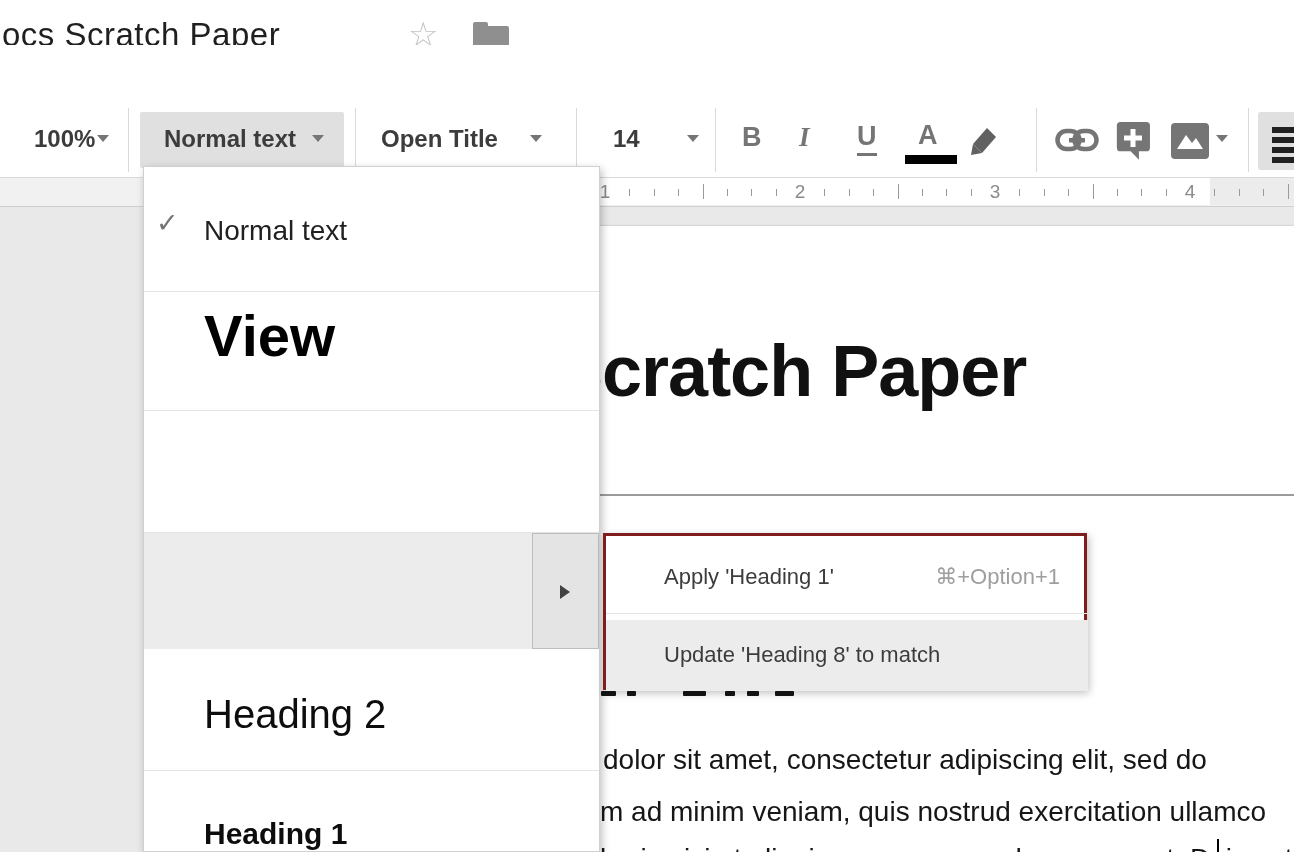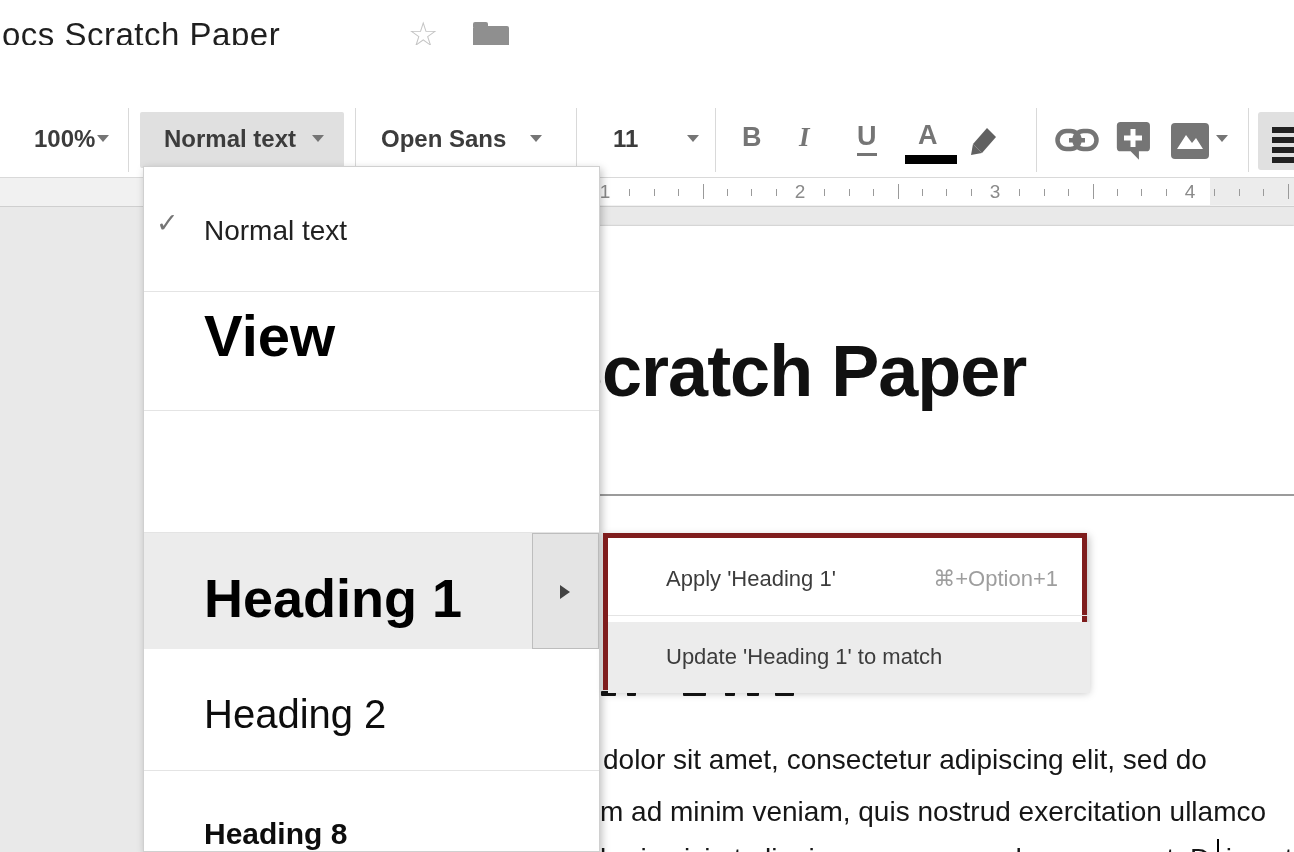--- a/index.html
+++ b/index.html
@@ -57,21 +57,21 @@
   #lbl-subtitle{top:277px;font-size:38px;color:#767676;}
   #hl-h1{position:absolute;left:0;top:366px;width:455px;height:116px;background:#ececec;}
   #lbl-h1{top:400px;font-size:54px;font-weight:700;color:#000;}
   #h1-arrow-btn{position:absolute;left:388px;top:366px;width:67px;height:116px;background:#e4e4e4;border:1px solid #bdbdbd;box-sizing:border-box;}
   #h1-arrow{position:absolute;left:27px;top:51px;width:0;height:0;border-top:7px solid transparent;border-bottom:7px solid transparent;border-left:10px solid #424242;}
   #lbl-h2{top:525px;font-size:40px;font-weight:400;color:#0d0d0d;}
   #lbl-h3{top:650px;font-size:30px;font-weight:700;color:#0d0d0d;}
 
   
   #submenu{left:603px;top:533px;width:484px;height:157px;background:#fff;
-           border:5px solid #7f1d1d;box-shadow:2px 3px 8px rgba(0,0,0,.25);box-sizing:border-box;}
+           border:3px solid #7f1d1d;box-shadow:2px 3px 8px rgba(0,0,0,.25);box-sizing:border-box;}
   #sub-divider{position:absolute;left:0;top:77px;width:482px;height:1px;background:#e4e4e4;}
   #sub-hl{position:absolute;left:0;top:84px;width:482px;height:71px;background:#ececec;}
   .sub-label{position:absolute;left:58px;font-size:22px;color:#3c3c3c;white-space:pre;}
   #sub-apply{top:28px;}
   #sub-shortcut{position:absolute;right:24px;top:28px;font-size:22px;color:#9e9e9e;white-space:pre;margin-left:27px;}
   #sub-update{top:106px;}
 
   svg{display:block;}
 </style>
 </head>
@@ -117,25 +117,25 @@
     <div class="tlabel" style="left:34px;top:23px;">100%</div>
     <div class="tarrow" style="left:97px;top:33px;"></div>
     <div class="tsep" style="left:128px;"></div>
 
     <div class="abs" id="style-btn">
       <div class="tlabel" style="left:24px;top:13px;">Normal text</div>
       <div class="tarrow" style="left:172px;top:23px;"></div>
     </div>
     <div class="tsep" style="left:355px;"></div>
 
-    <div class="tlabel" style="left:381px;top:23px;">Open Sans</div>
+    <div class="tlabel" style="left:381px;top:23px;">Open Title</div>
     <div class="tarrow" style="left:530px;top:33px;"></div>
     <div class="tsep" style="left:576px;"></div>
 
-    <div class="tlabel" style="left:613px;top:23px;">11</div>
+    <div class="tlabel" style="left:613px;top:23px;">14</div>
     <div class="tarrow" style="left:687px;top:33px;"></div>
     <div class="tsep" style="left:715px;"></div>
 
     <div class="glyph" style="left:742px;top:20px;">B</div>
     <div class="glyph" style="left:799px;top:20px;font-style:italic;font-family:'Liberation Serif','DejaVu Serif',serif;">I</div>
     <div class="glyph" id="u-glyph" style="left:857px;top:19px;">U</div>
     <div class="glyph" style="left:918px;top:18px;">A</div>
     <div class="abs" id="a-bar"></div>
 
     <div class="abs" style="left:963px;top:20px;">
@@ -219,32 +219,31 @@
     <div id="mi-check">✓</div>
     <div class="mi-label" id="lbl-normal">Normal text</div>
     <div class="divider" style="top:124px;"></div>
 
     <div class="mi-label" id="lbl-title">View</div>
     <div class="divider" style="top:243px;"></div>
 
     <div class="divider" style="top:365px;"></div>
 
     <div id="hl-h1"></div>
-    <div class="mi-label" id="lbl-h1">Heading 1</div>
     <div id="h1-arrow-btn">
       <div id="h1-arrow"></div>
     </div>
 
     <div class="mi-label" id="lbl-h2">Heading 2</div>
     <div class="divider" style="top:603px;"></div>
 
-    <div class="mi-label" id="lbl-h3">Heading 8</div>
+    <div class="mi-label" id="lbl-h3">Heading 1</div>
   </div>
 
   <div class="abs" id="submenu">
     <div class="sub-label" id="sub-apply">Apply 'Heading 1'</div>
     <div id="sub-shortcut">⌘+Option+1</div>
     <div id="sub-divider"></div>
     <div id="sub-hl"></div>
-    <div class="sub-label" id="sub-update">Update 'Heading 1' to match</div>
+    <div class="sub-label" id="sub-update">Update 'Heading 8' to match</div>
   </div>
 
 </div>
 
 </body></html>

